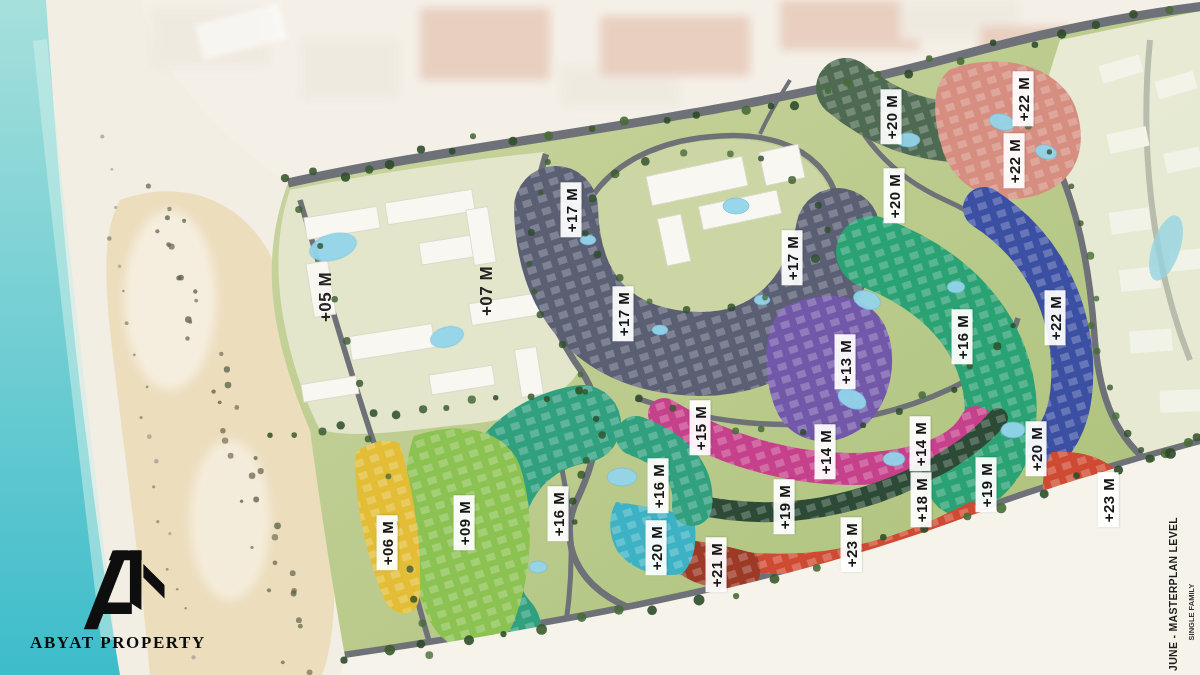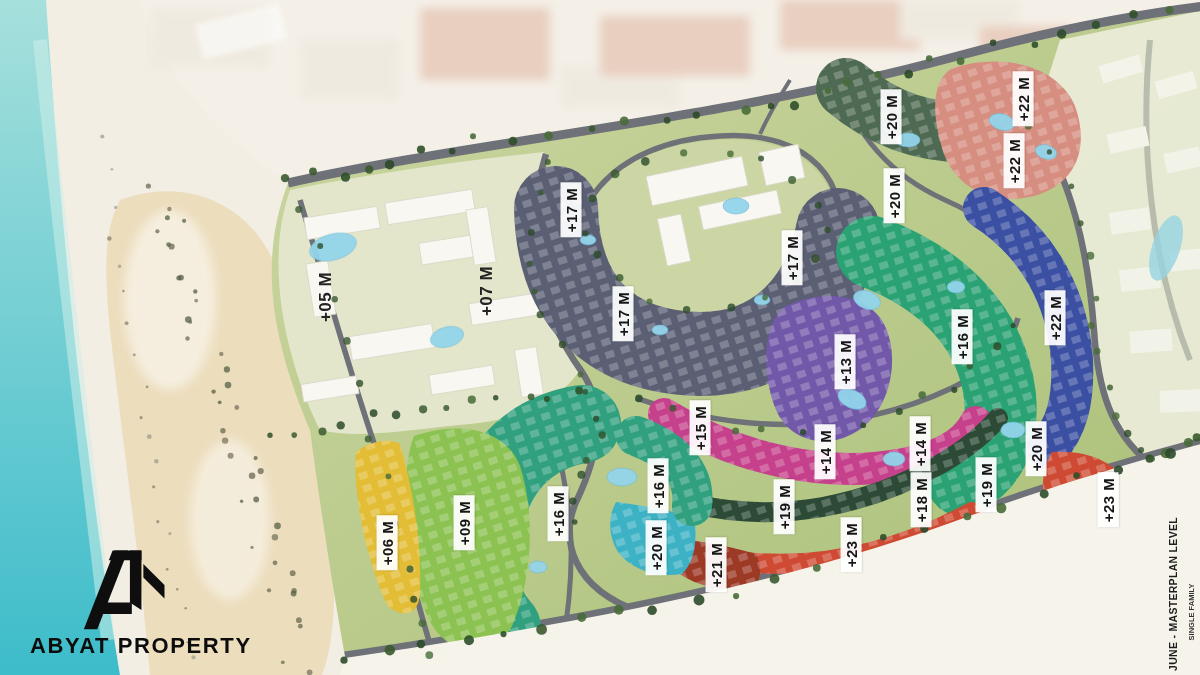--- a/index.html
+++ b/index.html
@@ -5,21 +5,21 @@
   html,body{margin:0;padding:0;background:#cfcfcf;font-family:"Liberation Sans",sans-serif;}
   .stage{position:relative;width:1200px;height:675px;overflow:hidden;background:#f2eee3;}
   svg.scene{position:absolute;left:0;top:0;}
   .labels-layer{position:absolute;left:0;top:0;width:1200px;height:675px;pointer-events:none;}
   .elev-label{position:absolute;transform:translate(-50%,-50%) rotate(-90deg);
     font-weight:bold;font-size:15px;letter-spacing:.5px;color:#161616;white-space:nowrap;line-height:1;}
   .elev-label.boxed{background:rgba(255,255,255,.93);padding:3px 5px;box-shadow:0 0 2px rgba(0,0,0,.25);}
   .elev-label.plain{font-size:17px;color:#232323;}
   .logo{position:absolute;left:30px;top:546px;width:220px;}
   .logo .mark{display:block;margin-left:50px;}
-  .logo .text{font-size:22px;font-weight:bold;letter-spacing:1.6px;color:#0c0c0c;margin-top:3px;white-space:nowrap;}
+  .logo .text{font-size:17px;font-weight:bold;letter-spacing:1.6px;color:#0c0c0c;margin-top:3px;white-space:nowrap;font-family:Liberation Serif, serif;}
   .note{position:absolute;transform:translate(-50%,-50%) rotate(-90deg);white-space:nowrap;color:#1e1e1e;}
   .note-title{font-weight:bold;font-size:10.5px;letter-spacing:.3px;}
   .note-sub{font-weight:bold;font-size:7.5px;color:#333;}
 </style>
 </head>
 <body>
 
 <div class="stage">
 
 <svg class="scene" width="1200" height="675" viewBox="0 0 1200 675">

